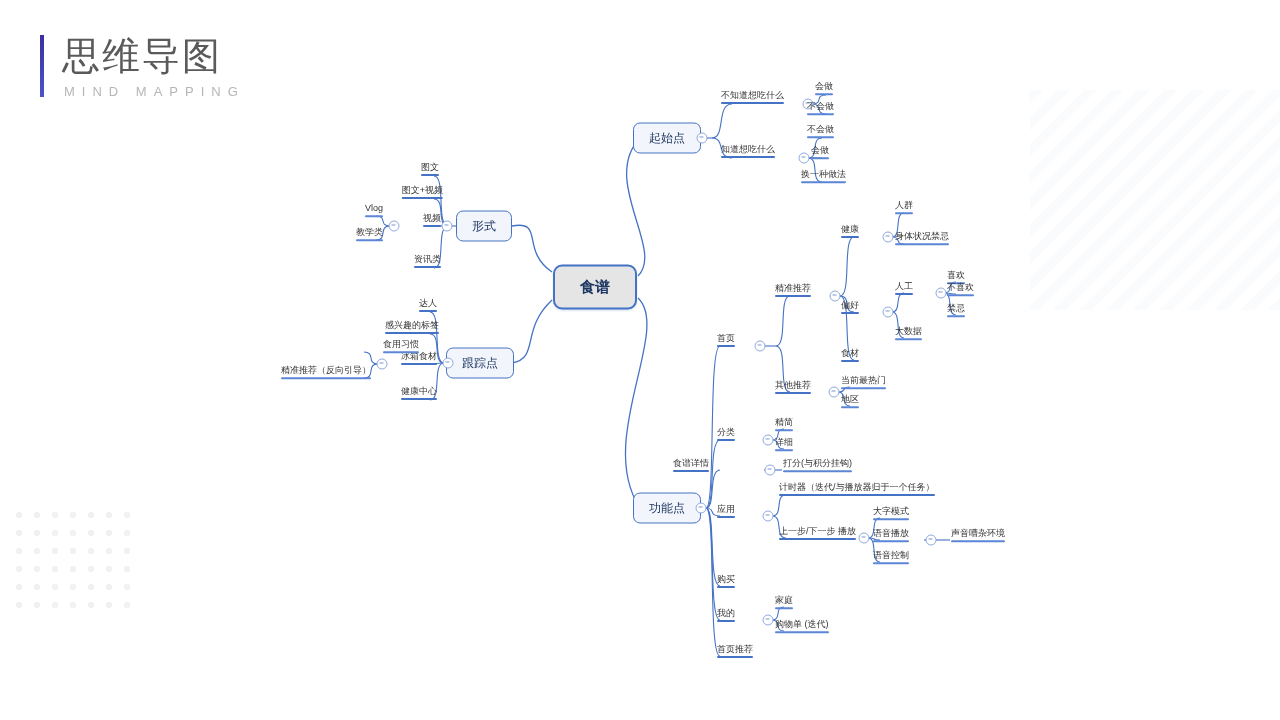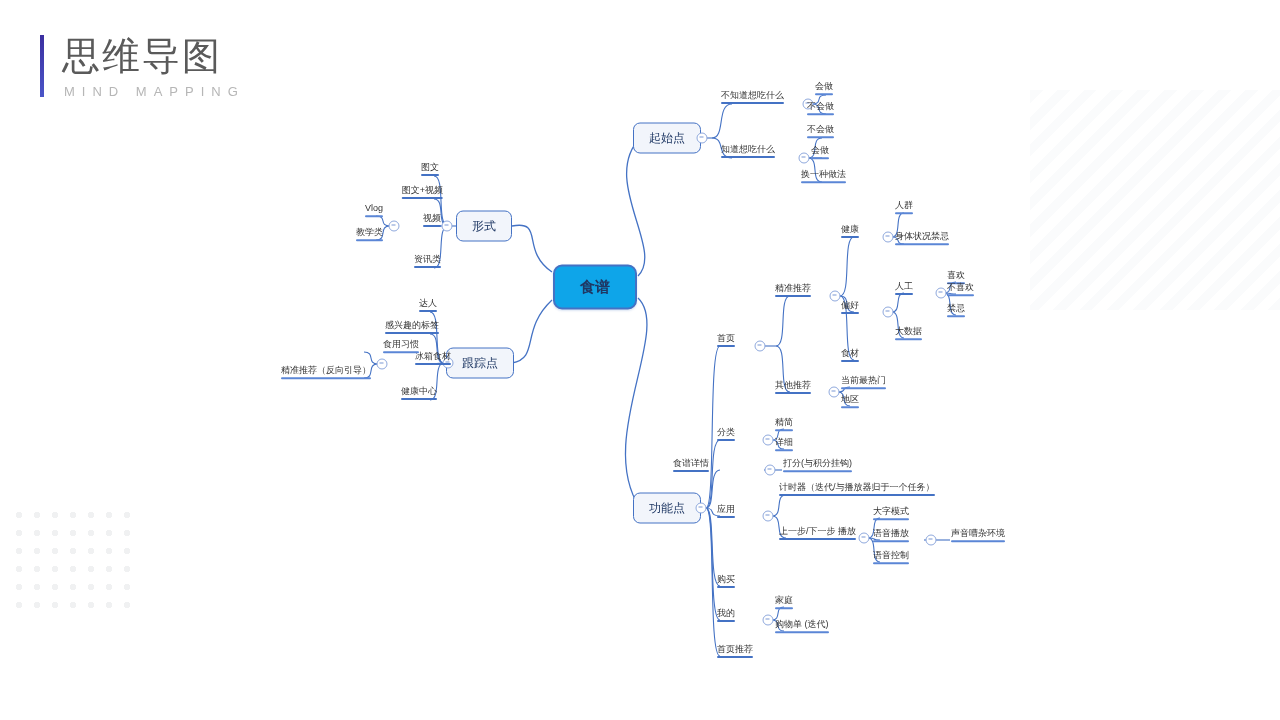--- a/index.html
+++ b/index.html
@@ -44,21 +44,21 @@
   #links{position:absolute;left:0;top:0;width:1280px;height:720px;}
   #links path{fill:none;stroke:#4472c4;stroke-width:1.1;}
   #links path.trunk{stroke-width:1.3;}
 
   
   .node{position:absolute;white-space:nowrap;}
 
   
   .n-root{
     transform:translate(-50%,-50%);
-    background:#0ea5e9;border:2.5px solid #4472c4;border-radius:9px;
+    background:#e5e5e5;border:2.5px solid #4472c4;border-radius:9px;
     padding:11px 25px;font-size:15px;color:#1f3864;font-weight:bold;
     box-shadow:0 1px 2px rgba(68,114,196,.18);
   }
   
   .n-l1{
     transform:translate(-50%,-50%);
     background:#f2f5fb;border:1.6px solid #4472c4;border-radius:7px;
     padding:6px 15px;font-size:12px;color:#1f3864;
   }
   
@@ -260,21 +260,21 @@
   <div class="node n-bar leftal thin" style="left:384px;top:235px;">
     <span>教学类</span><i class="u"></i>
   </div>
 
   <div class="node n-bar leftal" style="left:438px;top:306px;">
     <span>达人</span><i class="u"></i>
   </div>
   <div class="node n-bar leftal" style="left:440px;top:328px;">
     <span>感兴趣的标签</span><i class="u"></i>
   </div>
-  <div class="node n-bar leftal" style="left:452px;top:359px;">
+  <div class="node n-bar leftal" style="left:438px;top:359px;">
     <span>冰箱食材</span><i class="u"></i>
   </div>
   <div class="node n-bar leftal" style="left:438px;top:394px;">
     <span>健康中心</span><i class="u"></i>
   </div>
   <div class="node n-bar leftal thin" style="left:372px;top:347px;margin-left:48px;">
     <span>食用习惯</span><i class="u"></i>
   </div>
   <div class="node n-bar leftal thin" style="left:372px;top:373px;">
     <span>精准推荐（反向引导）</span><i class="u"></i>

